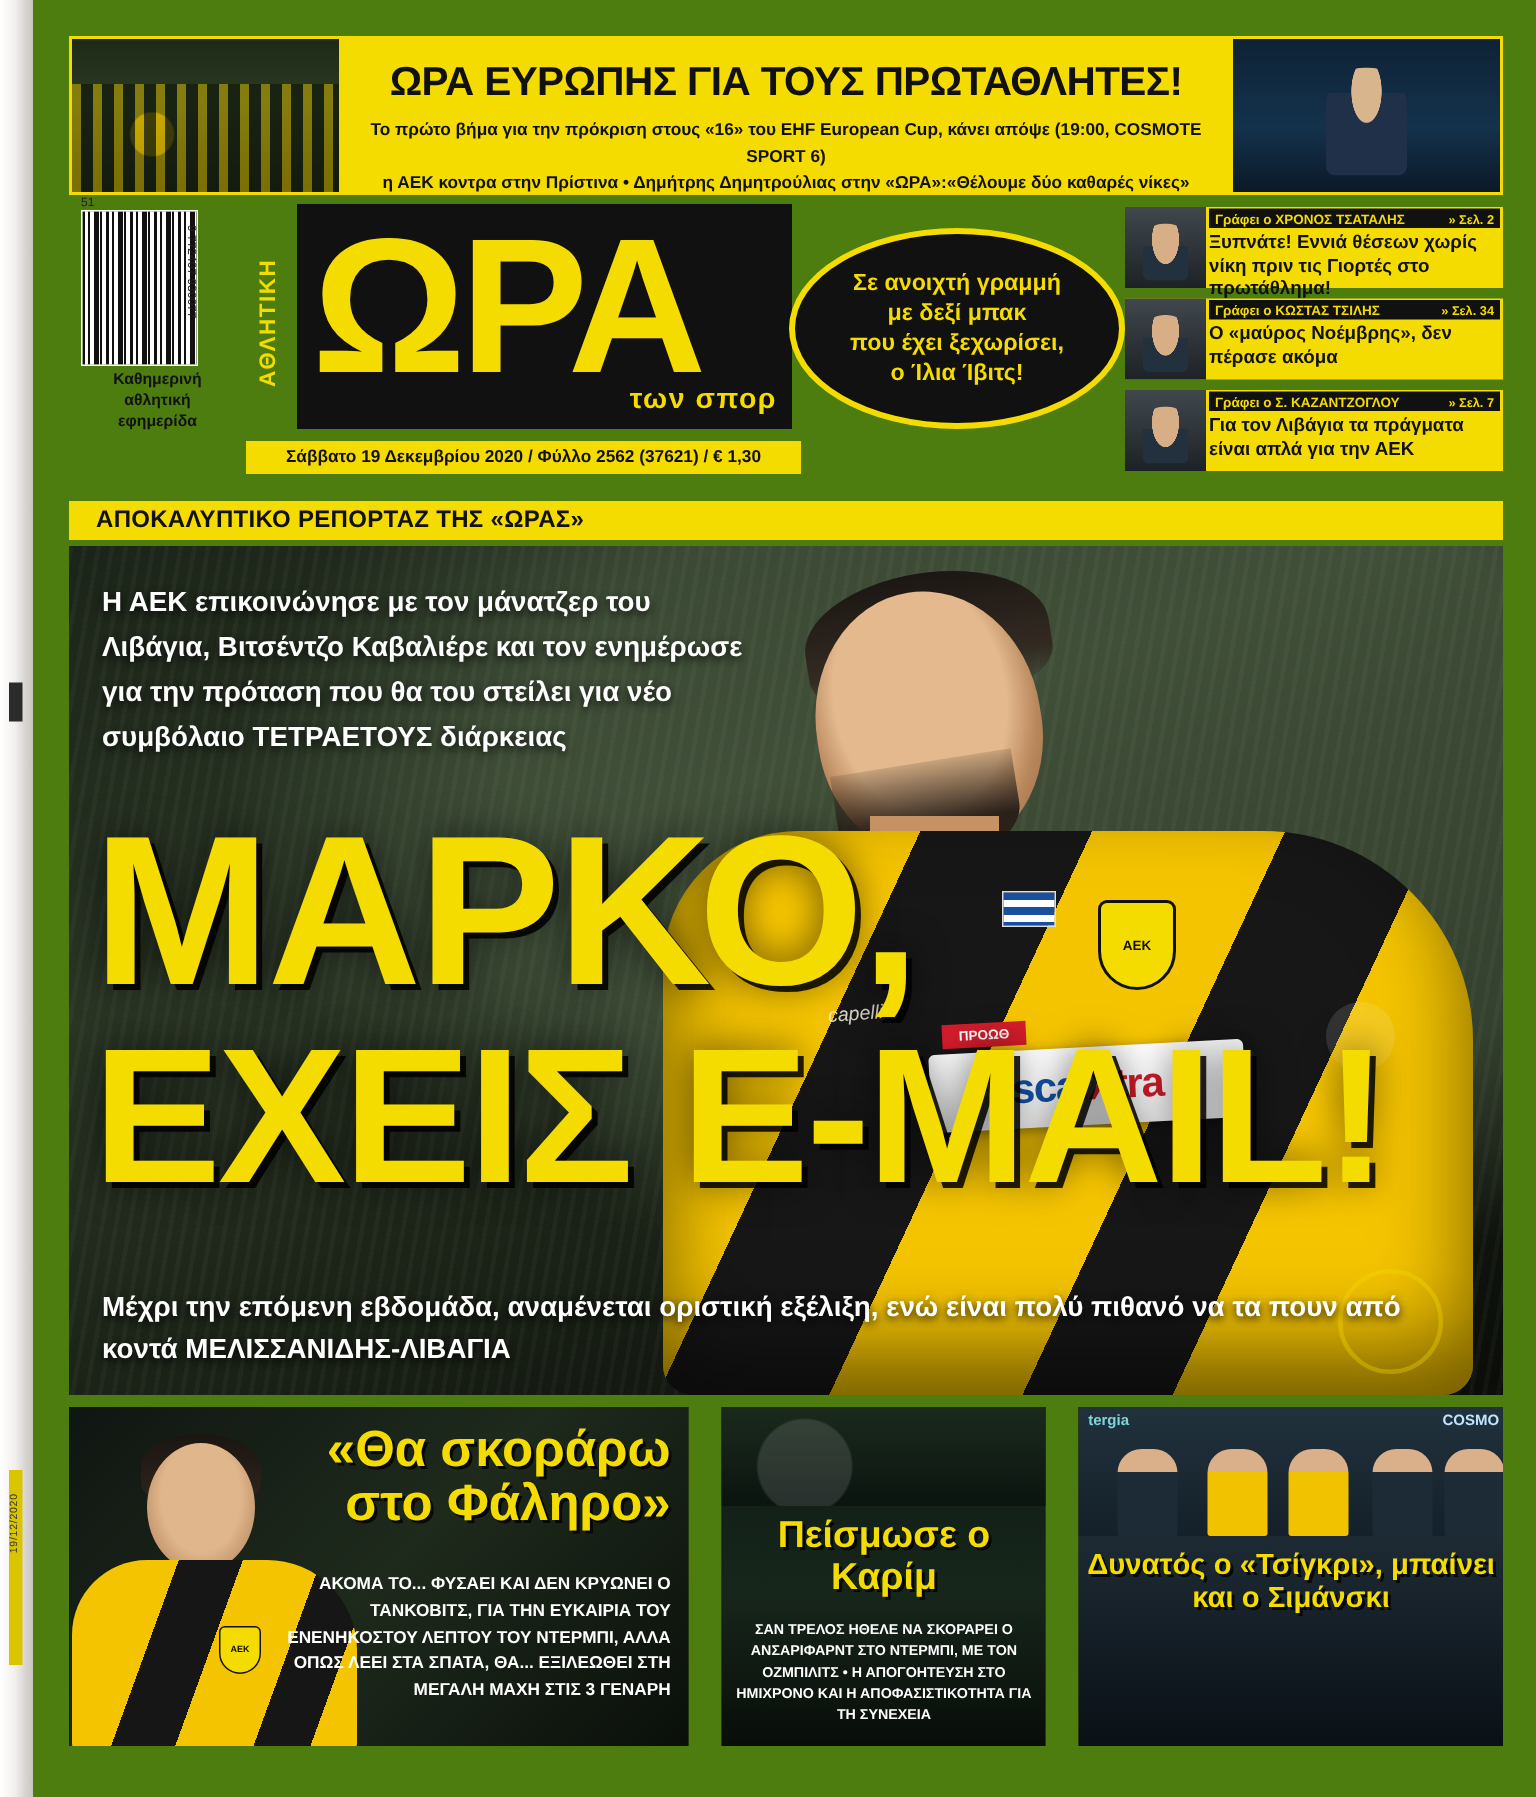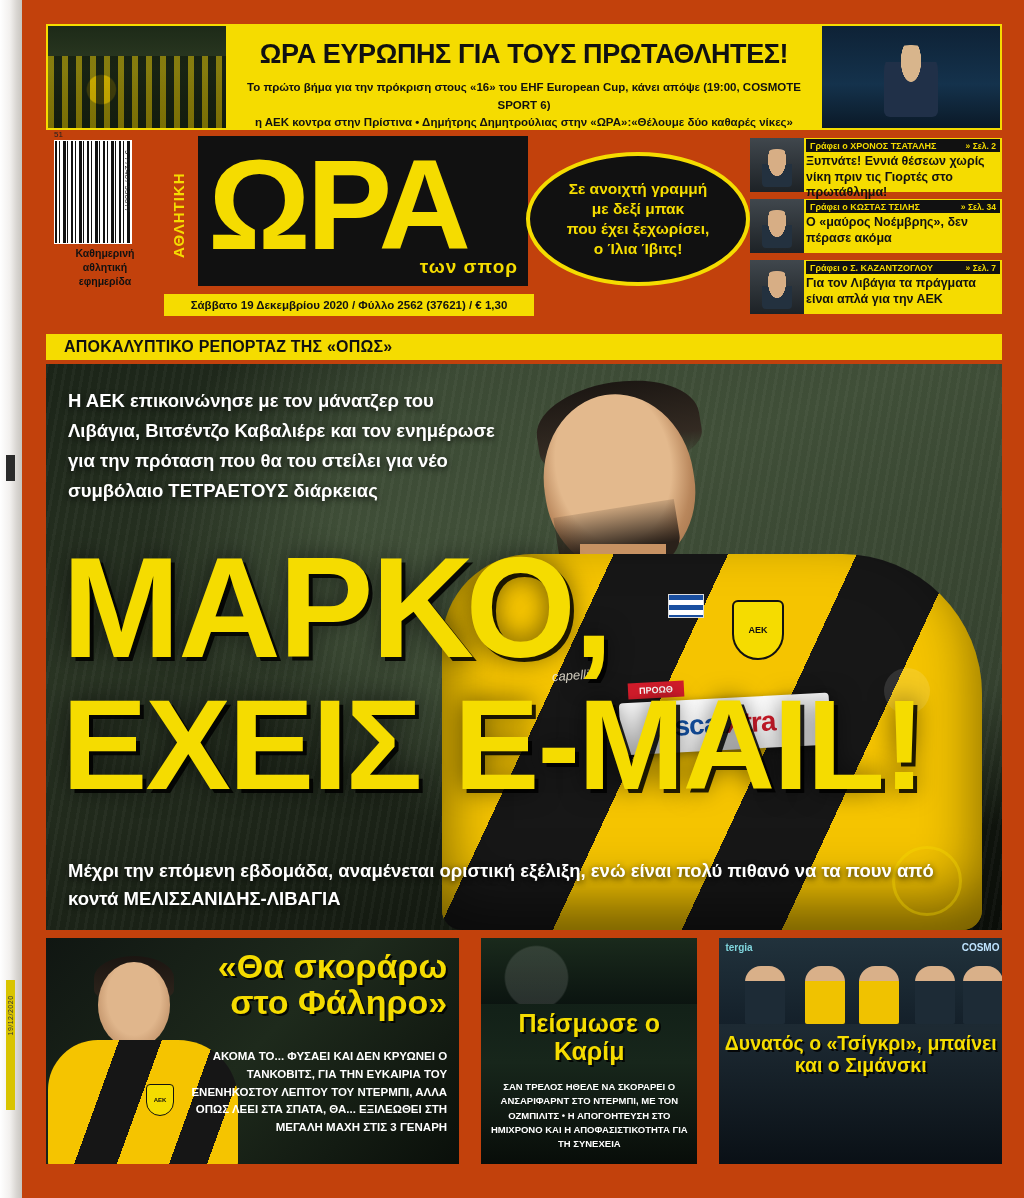--- a/index.html
+++ b/index.html
@@ -26,21 +26,21 @@
   .spine-mark.a { top:455px; height:26px; }
   .spine-mark.b { top:980px; height:130px; background:#d9c400; }
   .spine-text {
     position:absolute; left:-2px; top:1020px; width:24px;
     font-size:7px; color:#333; transform:rotate(-90deg);
     transform-origin:center; letter-spacing:.5px;
   }
 
   .sheet {
     position:absolute; left:22px; top:0; width:1002px; height:1198px;
-    background:#c2410c;
+    background:#4d7c0f;
   }
 
   
   .topbanner {
     position:absolute; left:24px; top:24px; width:956px; height:106px;
     background:#f5dc00;
     border:2px solid #f5dc00;
     overflow:hidden;
   }
   .tb-photo {
@@ -485,21 +485,21 @@
           <div class="byline">
             <span>Γράφει ο Σ. ΚΑΖΑΝΤΖΟΓΛΟΥ</span>
             <span class="pageref">» Σελ. 7</span>
           </div>
           <div class="headline">Για τον Λιβάγια τα πράγματα είναι απλά για την ΑΕΚ</div>
         </div>
 
       </div>
     </div>
 
-    <div class="reportage">ΑΠΟΚΑΛΥΠΤΙΚΟ ΡΕΠΟΡΤΑΖ ΤΗΣ «ΟΠΩΣ»</div>
+    <div class="reportage">ΑΠΟΚΑΛΥΠΤΙΚΟ ΡΕΠΟΡΤΑΖ ΤΗΣ «ΩΡΑΣ»</div>
 
     <div class="main">
       <div class="main-bg"></div>
 
       <div class="player">
         <div class="p-hair"></div>
         <div class="p-head"></div>
         <div class="p-beard"></div>
         <div class="p-neck"></div>
         <div class="p-body"></div>

